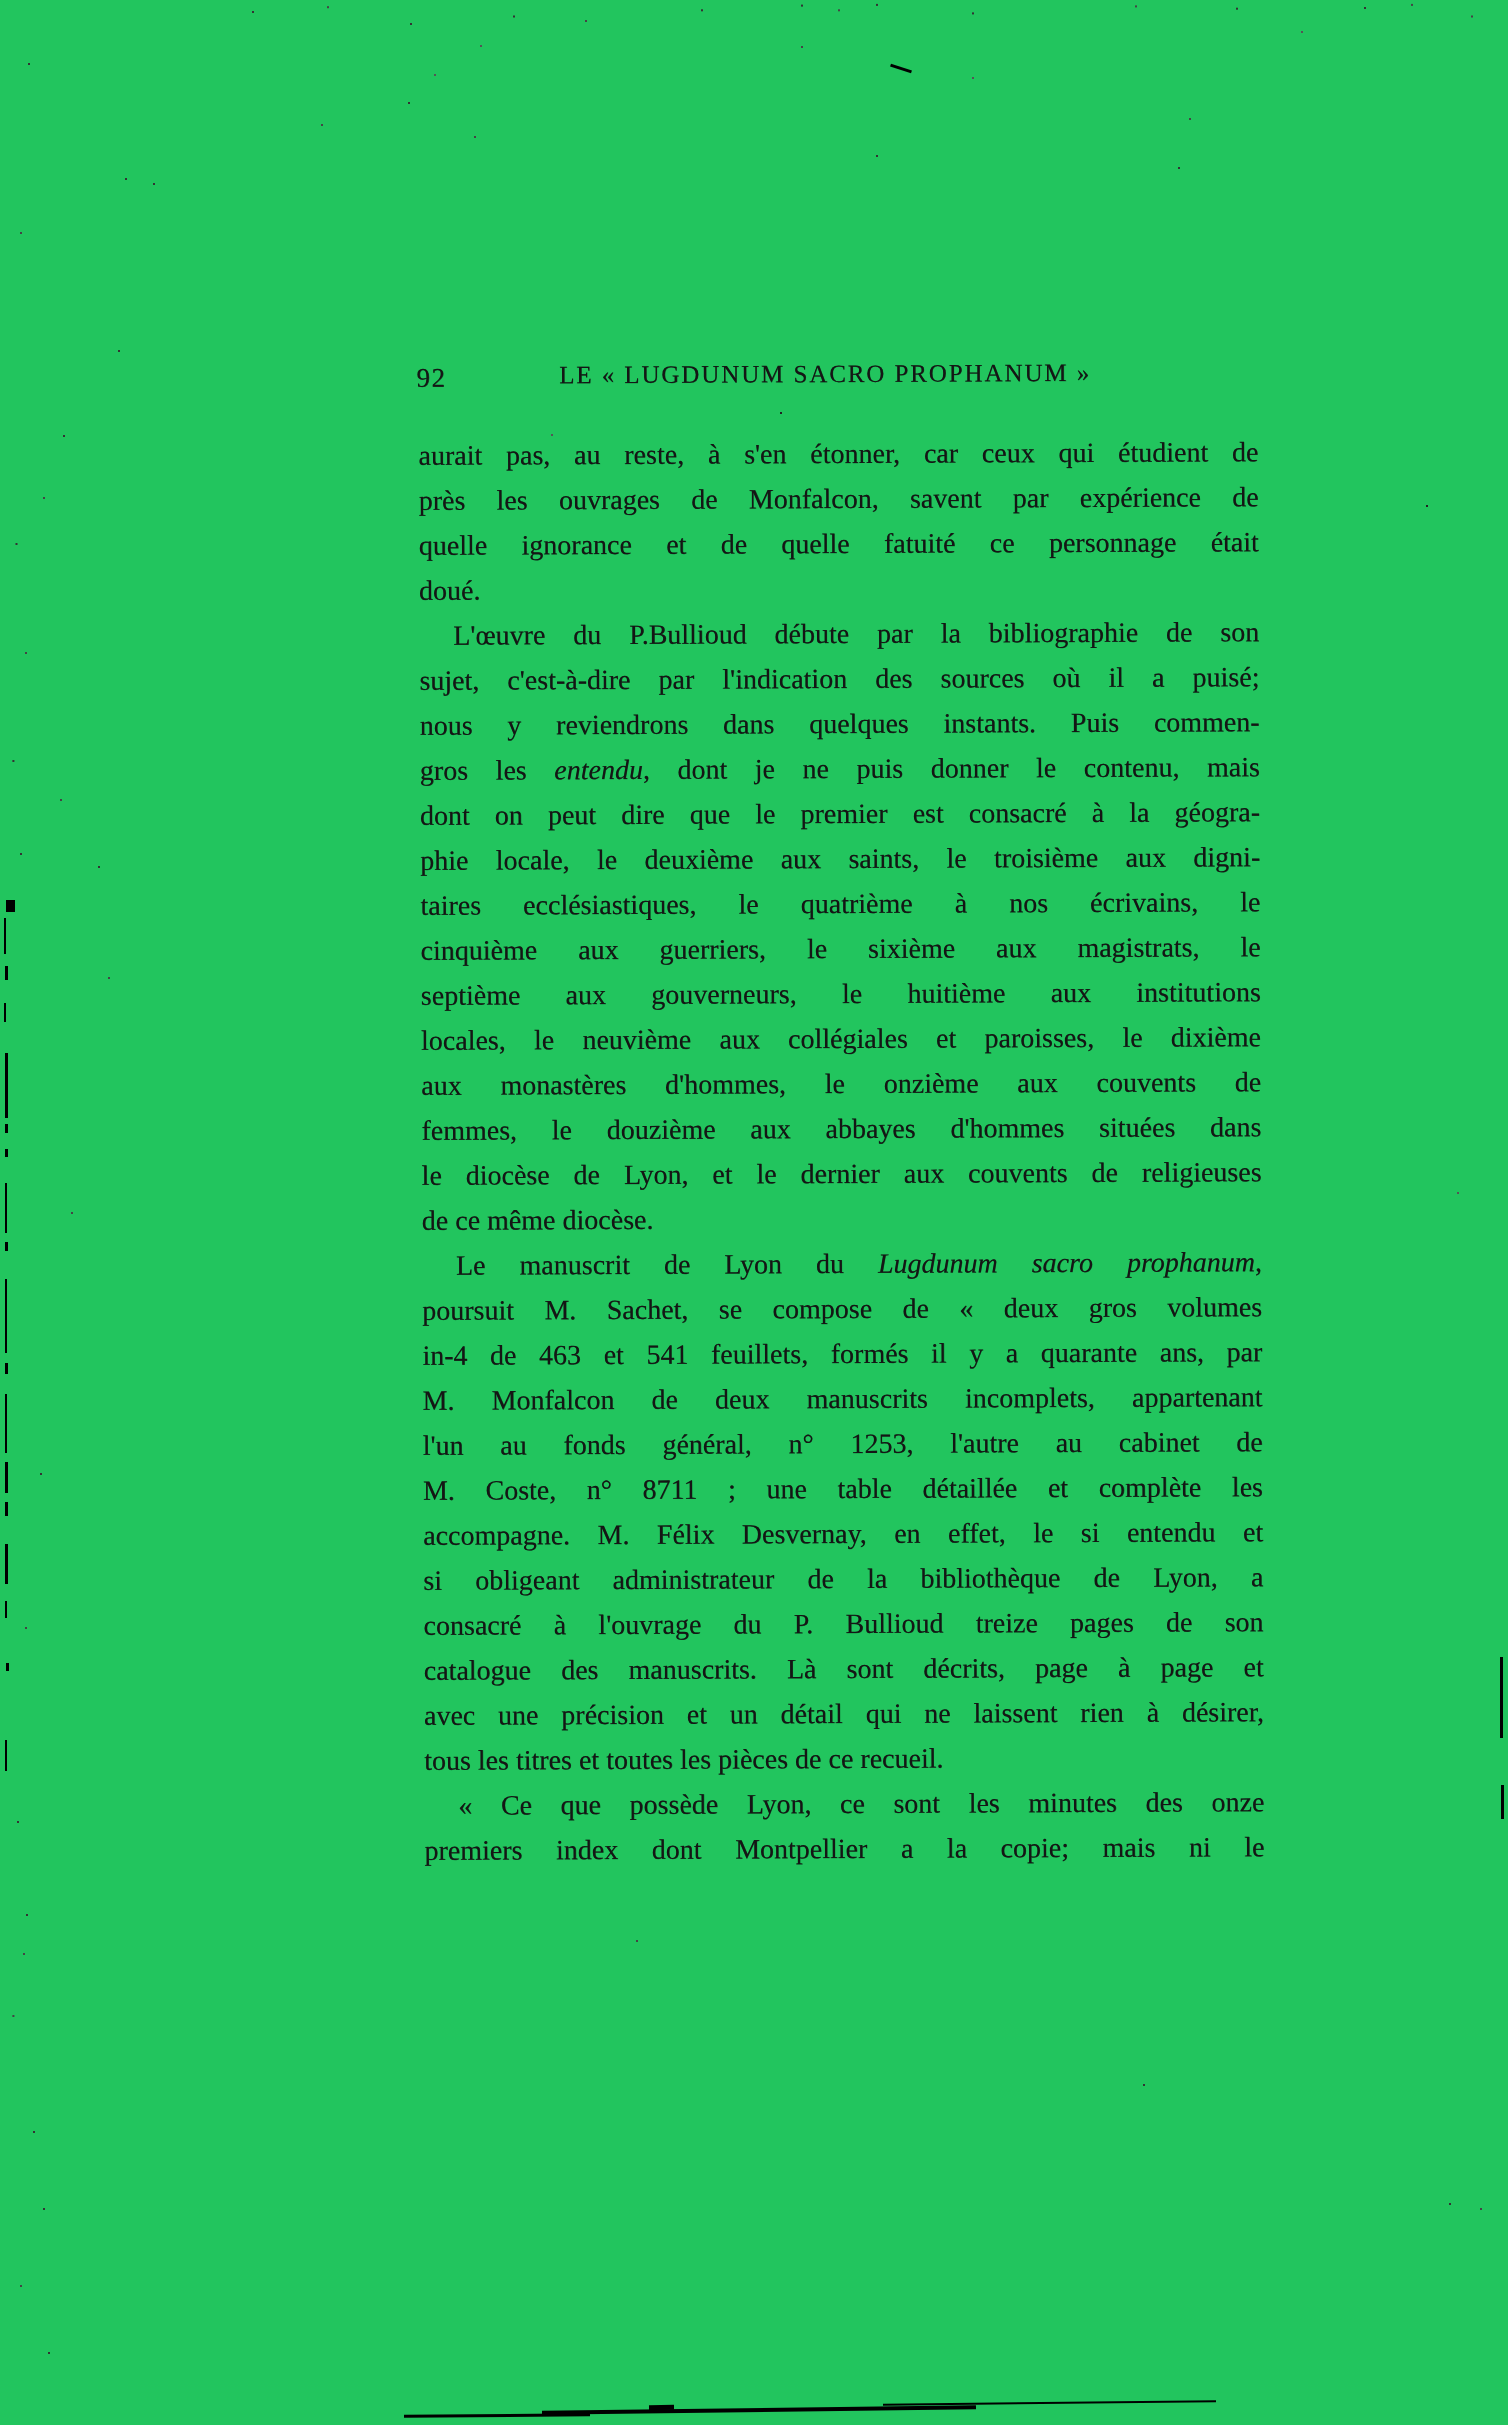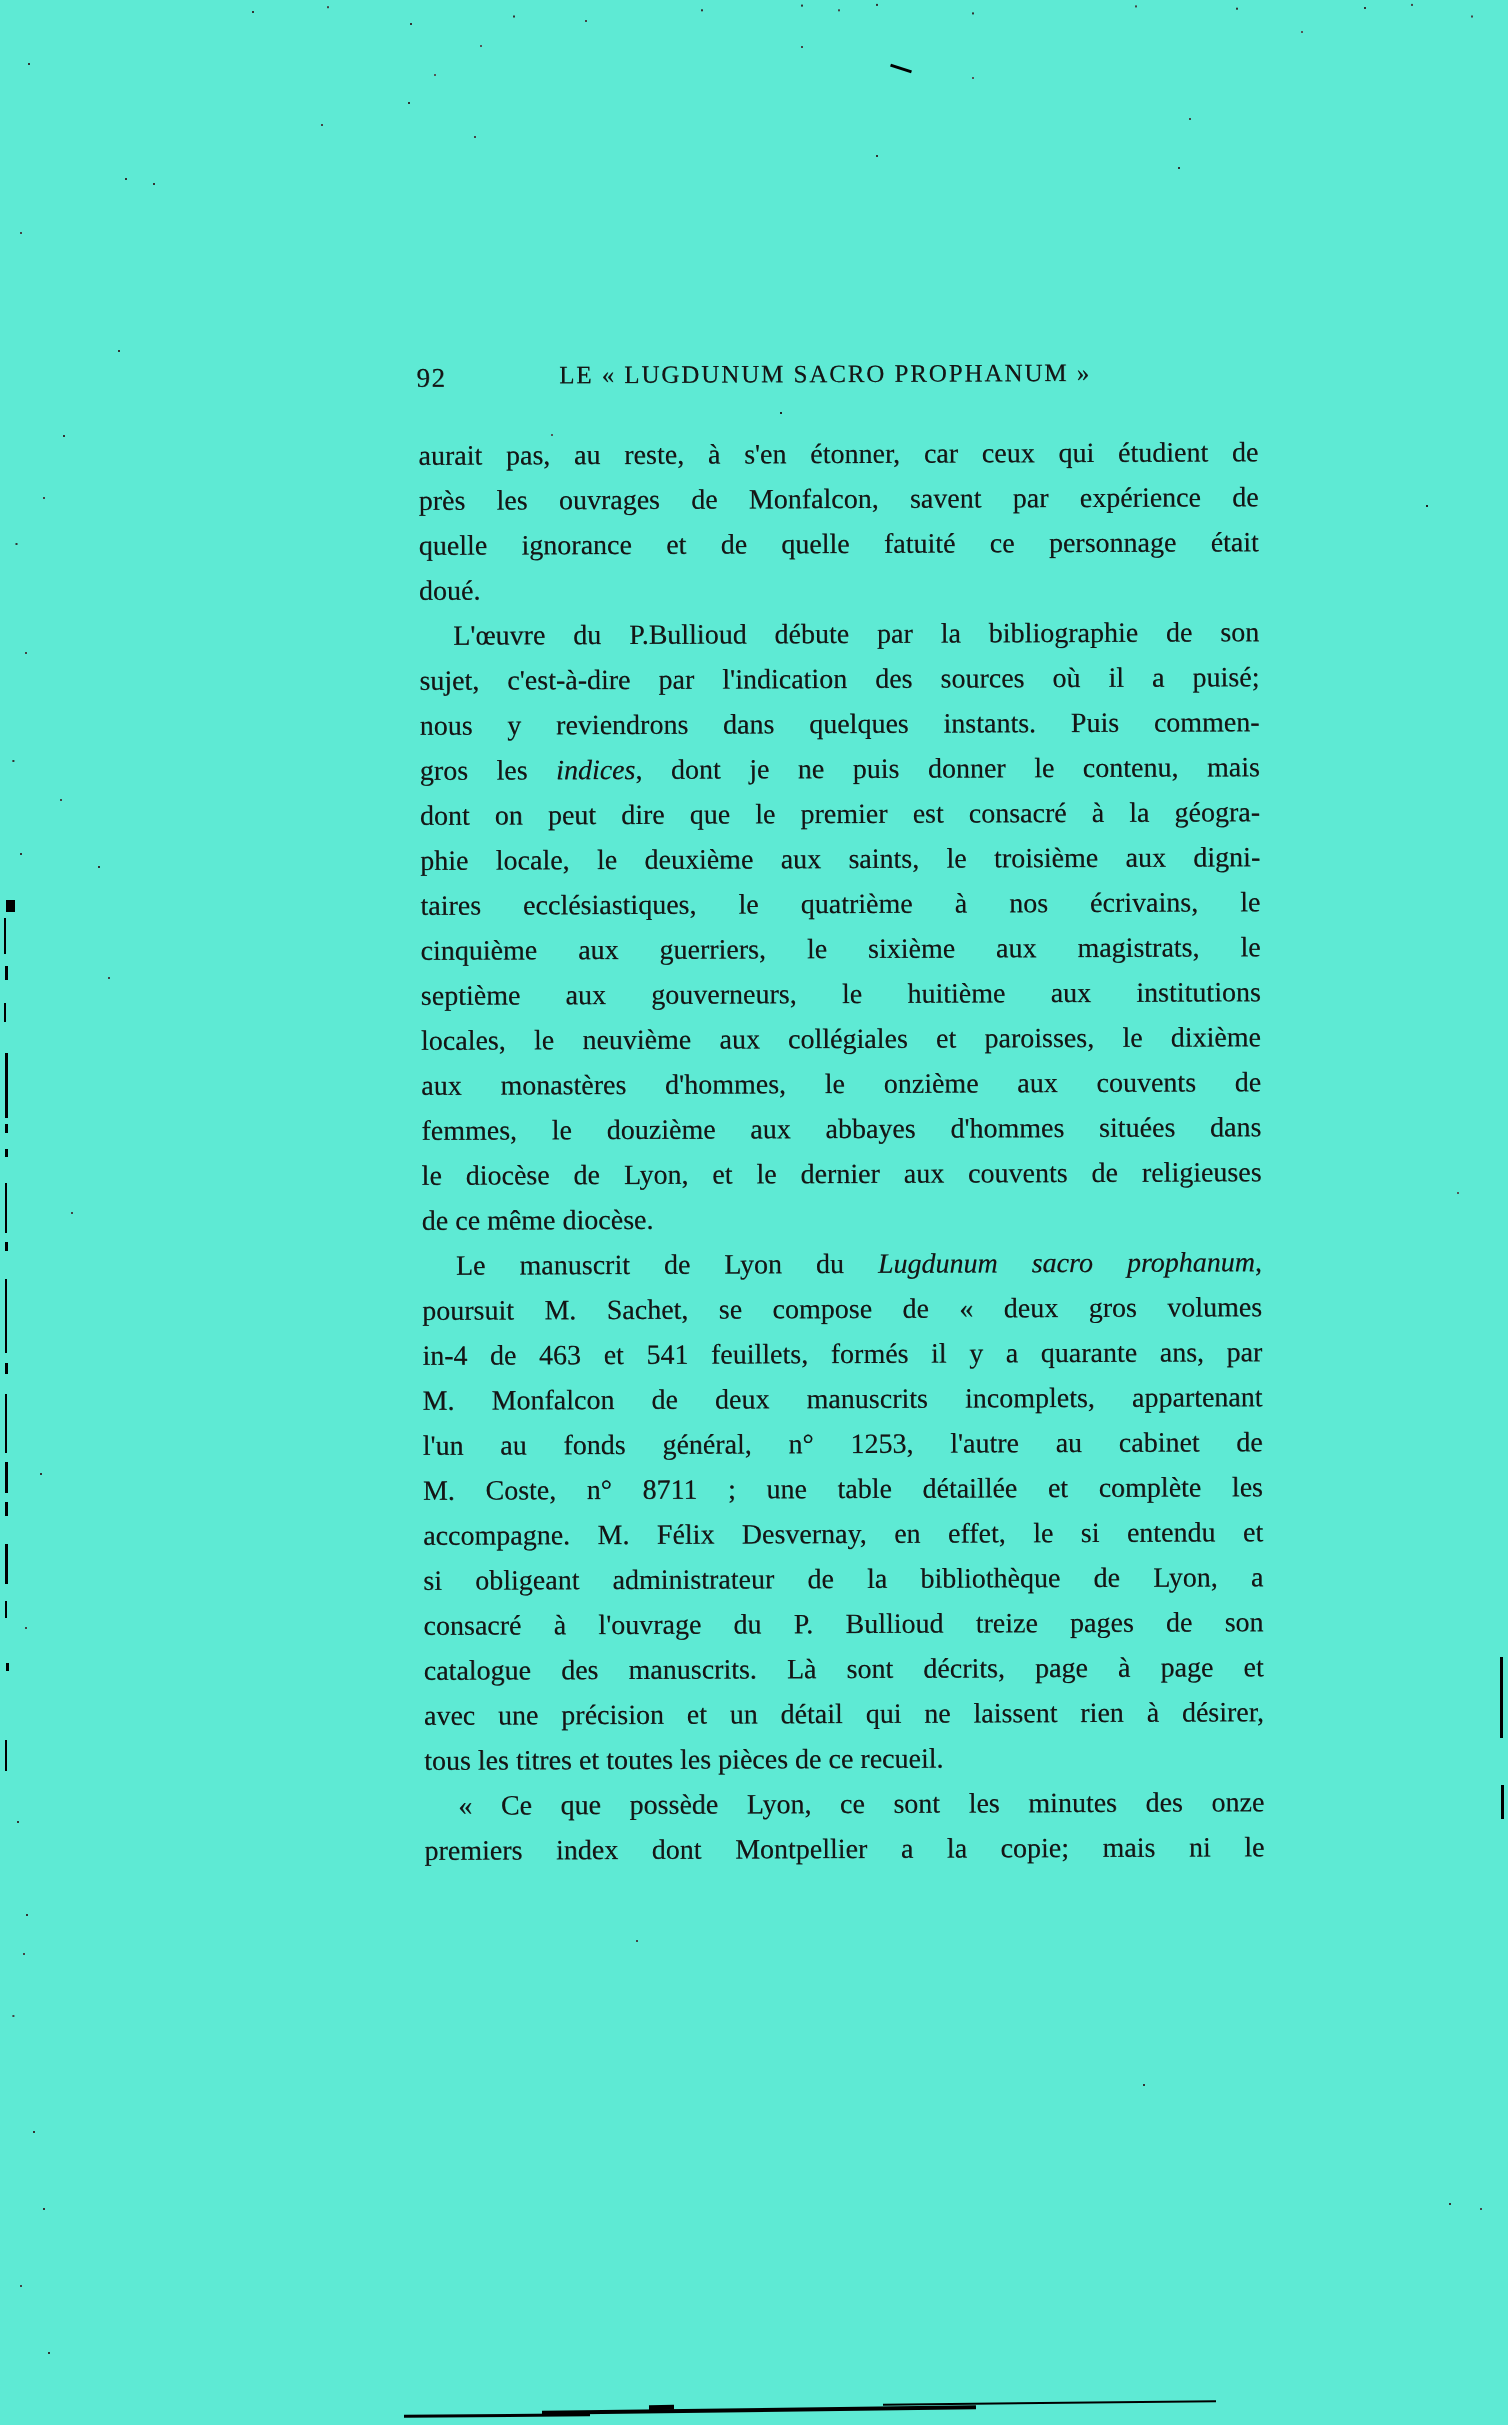--- a/index.html
+++ b/index.html
@@ -11,21 +11,21 @@
     width: 1508px;
     height: 2426px;
     position: relative;
     overflow: hidden;
     font-family: "Liberation Serif", serif;
     color: #151515;
   }
   .page {
     position: absolute;
     inset: 0;
-    background: #5eead4;
+    background: #22c55e;
   }
   
   .print-area {
     position: absolute;
     left: 418px;
     top: 358px;
     width: 840px;
     transform: rotate(-0.25deg);
     transform-origin: 50% 0;
     text-shadow: 0.3px 0.2px 0 rgba(0,0,0,0.5);
@@ -153,21 +153,21 @@
 
     <div class="textblock">
       <div class="line">aurait pas, au reste, à s'en étonner, car ceux qui étudient de</div>
       <div class="line">près les ouvrages de Monfalcon, savent par expérience de</div>
       <div class="line">quelle ignorance et de quelle fatuité ce personnage était</div>
       <div class="line short">doué.</div>
 
       <div class="line indent">L'œuvre du P.Bullioud débute par la bibliographie de son</div>
       <div class="line">sujet, c'est-à-dire par l'indication des sources où il a puisé;</div>
       <div class="line">nous y reviendrons dans quelques instants. Puis commen-</div>
-      <div class="line"><span>gros les </span><span class="it">indices</span><span>, dont je ne puis donner le contenu, mais</span></div>
+      <div class="line"><span>gros les </span><span class="it">entendu</span><span>, dont je ne puis donner le contenu, mais</span></div>
       <div class="line">dont on peut dire que le premier est consacré à la géogra-</div>
       <div class="line">phie locale, le deuxième aux saints, le troisième aux digni-</div>
       <div class="line">taires ecclésiastiques, le quatrième à nos écrivains, le</div>
       <div class="line">cinquième aux guerriers, le sixième aux magistrats, le</div>
       <div class="line">septième aux gouverneurs, le huitième aux institutions</div>
       <div class="line">locales, le neuvième aux collégiales et paroisses, le dixième</div>
       <div class="line">aux monastères d'hommes, le onzième aux couvents de</div>
       <div class="line">femmes, le douzième aux abbayes d'hommes situées dans</div>
       <div class="line">le diocèse de Lyon, et le dernier aux couvents de religieuses</div>
       <div class="line short">de ce même diocèse.</div>

